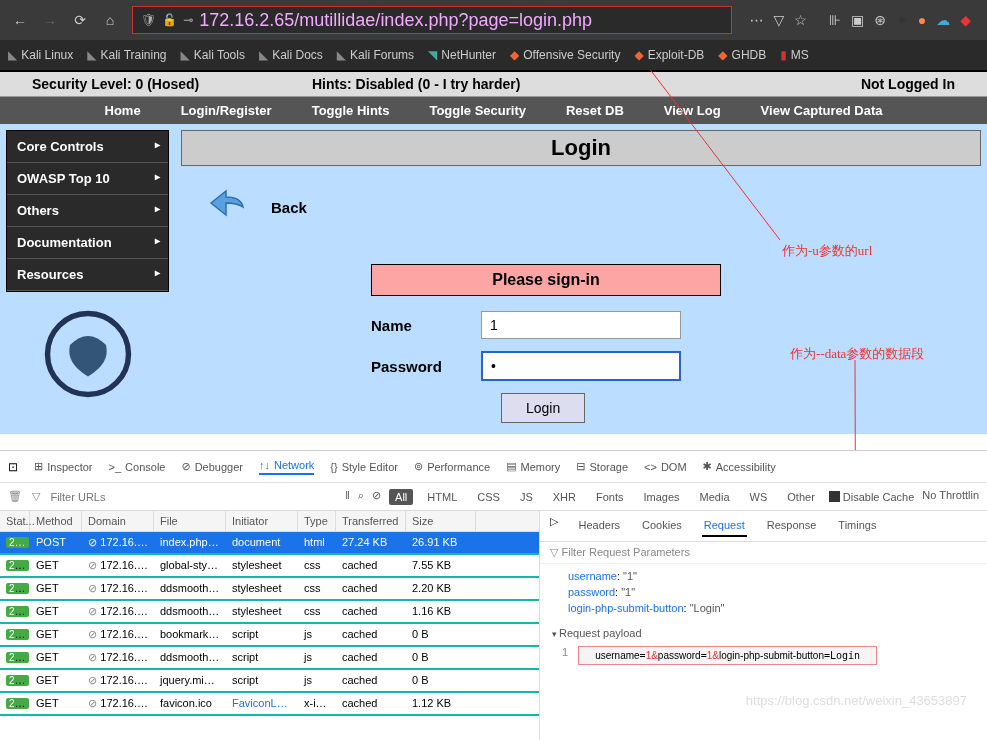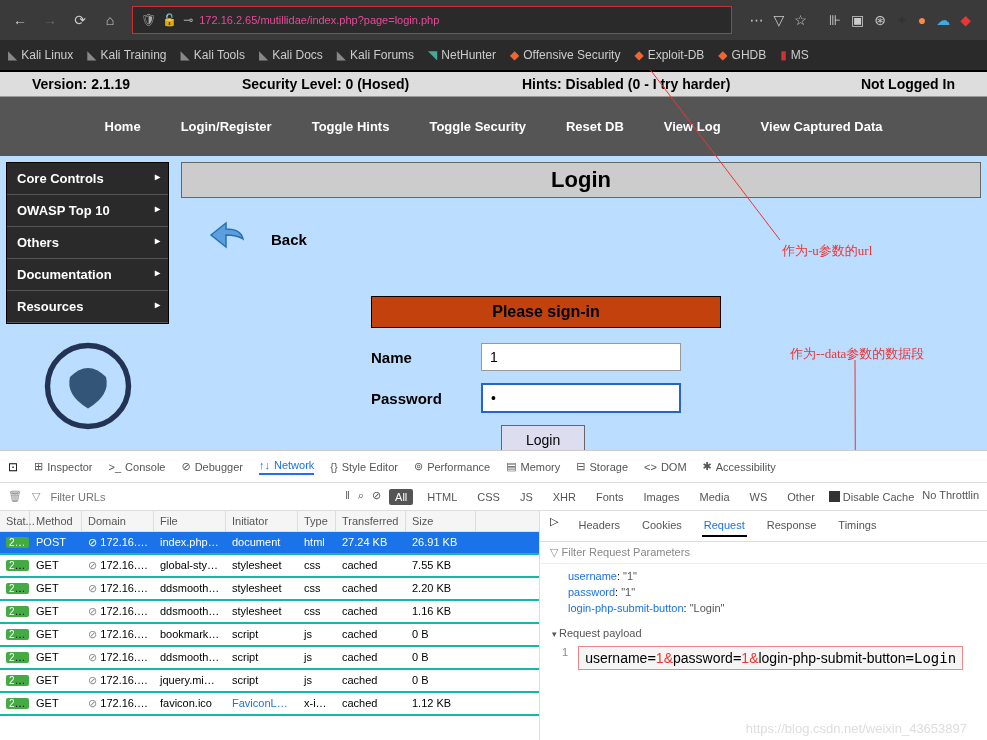--- a/index.html
+++ b/index.html
@@ -5,58 +5,58 @@
 * { margin: 0; padding: 0; box-sizing: border-box; font-family: Arial, sans-serif; }
 body { background: #1a1a1a; font-size: 12px; width: 987px; height: 740px; overflow: hidden; }
 
 
 .browser-chrome { background: #3a3a3a; }
 .nav-bar { display: flex; align-items: center; padding: 4px 8px; gap: 6px; height: 40px; }
 .nav-btn { width: 24px; height: 24px; color: #ccc; display: flex; align-items: center; justify-content: center; cursor: pointer; font-size: 14px; }
 .nav-btn.disabled { color: #666; }
 .url-bar { flex: 1; background: #2a2a2a; border: 1px solid #c83232; display: flex; align-items: center; padding: 4px 8px; gap: 6px; height: 28px; margin: 0 4px; }
 .url-icon { color: #aaa; font-size: 12px; }
-.url-text { color: #ec4899; font-size: 11px; }
+.url-text { color: #f0abfc; font-size: 18px; }
 .chrome-icons { display: flex; gap: 10px; color: #ccc; padding: 0 8px; font-size: 14px; }
 
 
 .bookmarks { display: flex; background: #2a2a2a; padding: 4px 8px; gap: 14px; height: 30px; align-items: center; }
 .bookmark { color: #ccc; font-size: 12px; display: flex; align-items: center; gap: 4px; cursor: pointer; white-space: nowrap; }
 .bm-k { color: #888; }
 .bm-n { color: #4a9; }
 .bm-os { color: #e63; }
 .bm-e { color: #e63; }
 .bm-g { color: #e63; }
 
 
 .app-content { background: #fff; height: calc(100% - 70px - 290px); overflow: hidden; position: relative; }
 .status-bar { background: #ddd; display: flex; padding: 4px 12px; font-weight: bold; font-size: 14px; border-top: 2px solid #000; border-bottom: 1px solid #999; }
 .status-item { padding: 0 20px; }
 .status-bar .sp1 { flex: 0 0 210px; }
 .status-bar .sp2 { flex: 0 0 280px; }
 .status-bar .sp3 { flex: 0 0 280px; }
 .status-bar .sp4 { flex: 1; text-align: right; }
 
-.topnav { background: #555; display: flex; justify-content: center; gap: 40px; padding: 22px; }
+.topnav { background: #555; display: flex; justify-content: center; gap: 40px; padding: 6px; }
 .topnav a { color: #fff; font-weight: bold; font-size: 13px; text-decoration: none; cursor: pointer; }
 
 .main-area { display: flex; background: #bbddff; }
 .sidebar { width: 175px; padding: 6px; }
 .side-menu { background: #2a2a2a; border: 1px solid #000; margin-bottom: 2px; }
 .side-item { color: #fff; padding: 8px 10px; font-weight: bold; font-size: 13px; border-bottom: 1px solid #555; position: relative; cursor: pointer; }
 .side-item::after { content: '▸'; position: absolute; right: 8px; font-size: 10px; }
 .owasp-logo { text-align: center; padding: 15px 0; font-size: 60px; color: #357; }
 
 .content { flex: 1; padding: 6px; }
 .login-header { background: #ccc; border: 1px solid #666; text-align: center; font-size: 22px; font-weight: bold; padding: 4px; margin-bottom: 15px; }
 .back-btn { display: flex; align-items: center; gap: 20px; margin: 10px 0 30px 10px; font-weight: bold; font-size: 15px; }
 .back-arrow { font-size: 36px; color: #4a8cd6; }
 
 .form-area { margin-left: 190px; }
-.signin-banner { background: #c2410c; border: 1px solid #000; text-align: center; padding: 6px; font-weight: bold; font-size: 16px; width: 350px; margin-bottom: 15px; }
+.signin-banner { background: #fca5a5; border: 1px solid #000; text-align: center; padding: 6px; font-weight: bold; font-size: 16px; width: 350px; margin-bottom: 15px; }
 .form-row { display: flex; align-items: center; margin-bottom: 12px; }
 .form-label { width: 110px; font-weight: bold; font-size: 15px; }
 .form-input { width: 200px; padding: 5px 8px; border: 1px solid #999; font-size: 14px; }
 .form-input.focused { border: 2px solid #2864c8; }
 .login-btn { background: #ddddf0; border: 1px solid #666; padding: 6px 24px; font-size: 14px; margin-left: 130px; cursor: pointer; }
 .annot-text { position: absolute; color: #e33; font-size: 13px; z-index: 100; font-family: SimSun, serif; }
 
 
 .devtools { background: #fff; border-top: 1px solid #ccc; height: 290px; font-size: 11px; display: flex; flex-direction: column; }
 .dt-tabs { display: flex; align-items: center; padding: 4px 8px; gap: 16px; border-bottom: 1px solid #ddd; height: 32px; }
@@ -97,26 +97,26 @@
 .dt-detail-filter { padding: 4px 10px; color: #888; border-bottom: 1px solid #eee; font-size: 11px; }
 .dt-detail-filter::before { content: '▽ '; }
 .dt-section { padding: 4px 12px; }
 .dt-section-title { font-size: 11px; color: #555; padding: 3px 0; cursor: pointer; }
 .dt-section-title::before { content: '▾ '; font-size: 9px; }
 .dt-param { padding: 2px 0 2px 16px; font-size: 11px; }
 .dt-param-key { color: #1a73e8; }
 .dt-param-val { color: #555; }
 .dt-payload-row { display: flex; padding: 4px 10px; gap: 10px; }
 .dt-payload-num { color: #888; font-size: 11px; }
-.dt-payload-box { border: 1px solid #e88; padding: 3px 6px; background: #f5f5f5; font-family: monospace; font-size: 14px; }
+.dt-payload-box { border: 1px solid #e88; padding: 3px 16px; background: #f5f5f5; font-family: monospace; font-size: 10px; }
 .pl-key { color: #000; }
 .pl-val { color: #e33; }
 .pl-amp { color: #e33; }
 
-.watermark { position: absolute; right: 20px; bottom: 4px; color: #ddd; font-size: 13px; pointer-events: none; }
+.watermark { position: absolute; right: 20px; bottom: 32px; color: #ddd; font-size: 13px; pointer-events: none; }
 </style>
 </head>
 <body>
 
 <div class="browser-chrome">
   <div class="nav-bar">
     <div class="nav-btn">←</div>
     <div class="nav-btn disabled">→</div>
     <div class="nav-btn">⟳</div>
     <div class="nav-btn">⌂</div>
@@ -180,21 +180,20 @@
       </div>
     <div class="bookmark">
         <span style="color:#c33">▮</span>
         <span>MS</span>
       </div>
   </div>
 </div>
 
 <div class="app-content">
   <div class="status-bar">
-    <div class="status-item sp1">Version: 2.1.19</div>
     <div class="status-item sp2">Security Level: 0 (Hosed)</div>
     <div class="status-item sp3">Hints: Disabled (0 - I try harder)</div>
     <div class="status-item sp4">Not Logged In</div>
   </div>
   <div class="topnav">
     <a>Home</a>
     <a>Login/Register</a>
     <a>Toggle Hints</a>
     <a>Toggle Security</a>
     <a>Reset DB</a>

